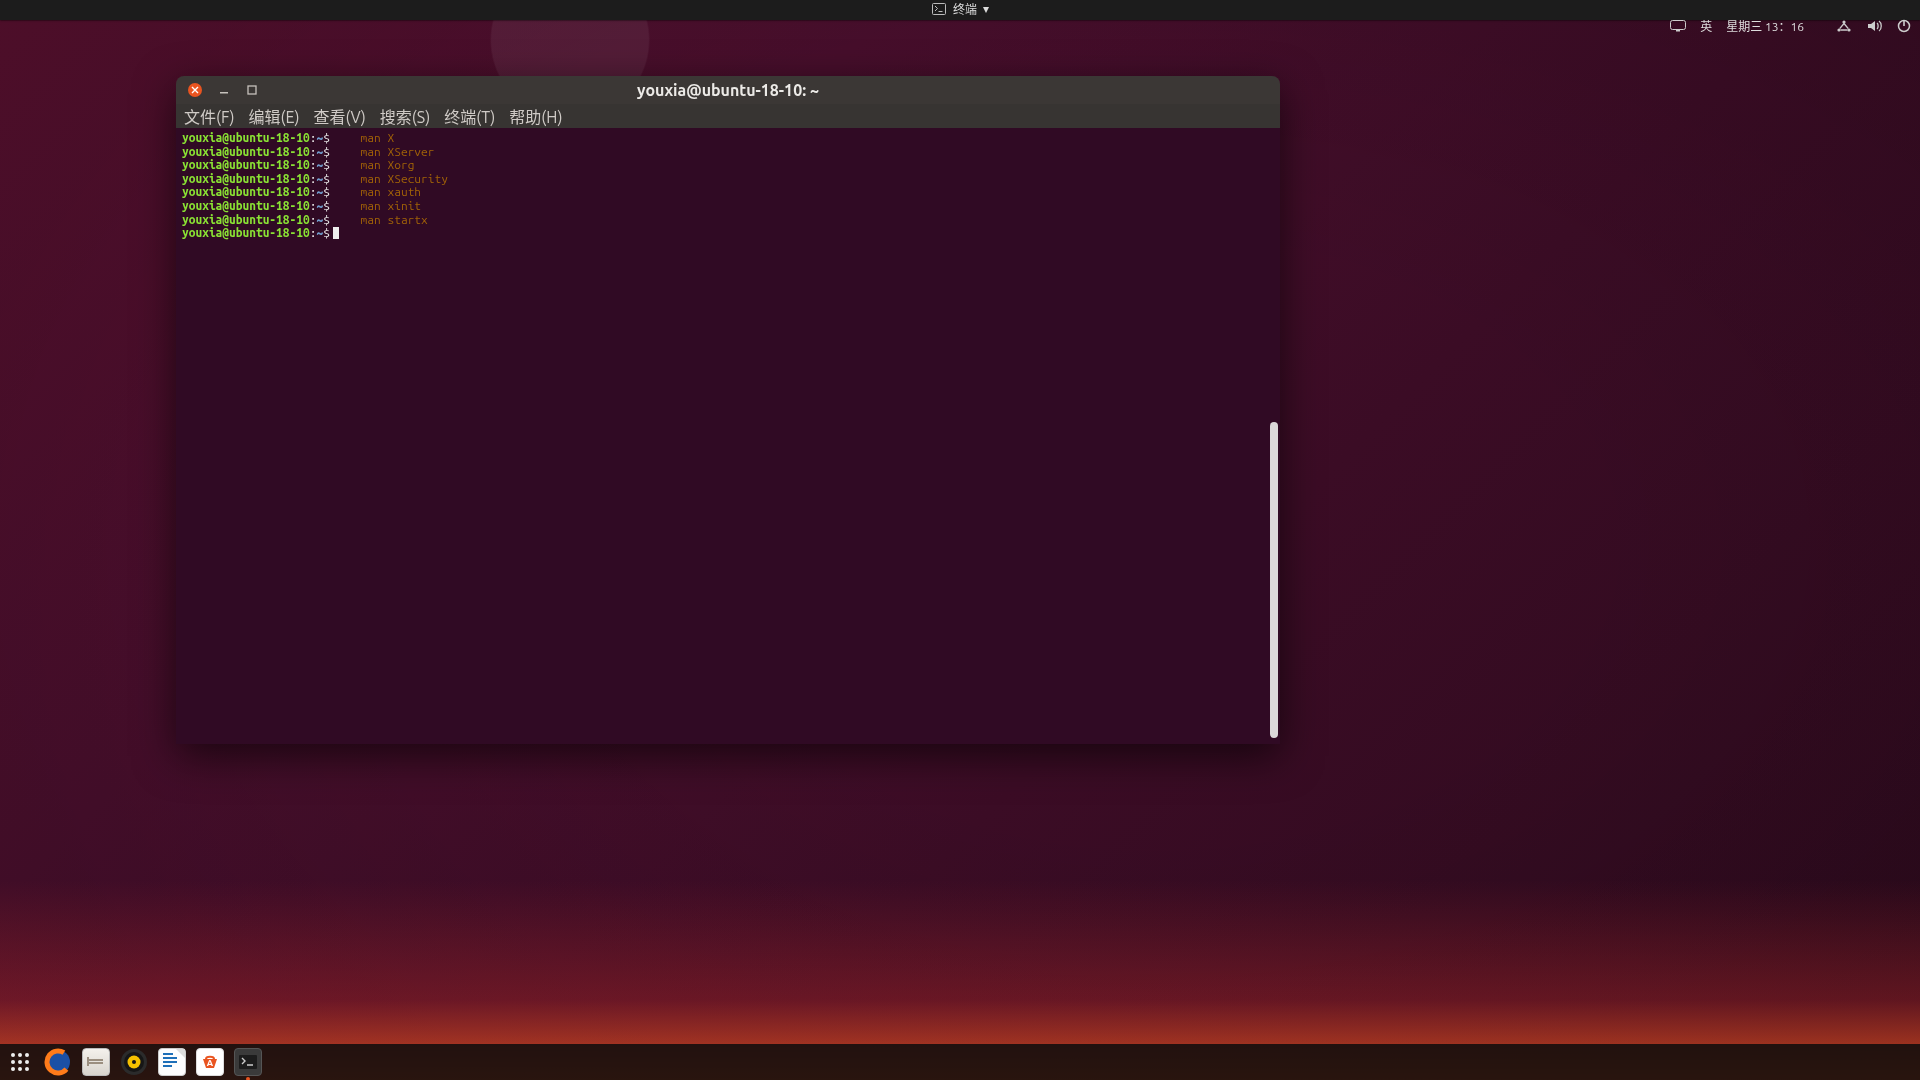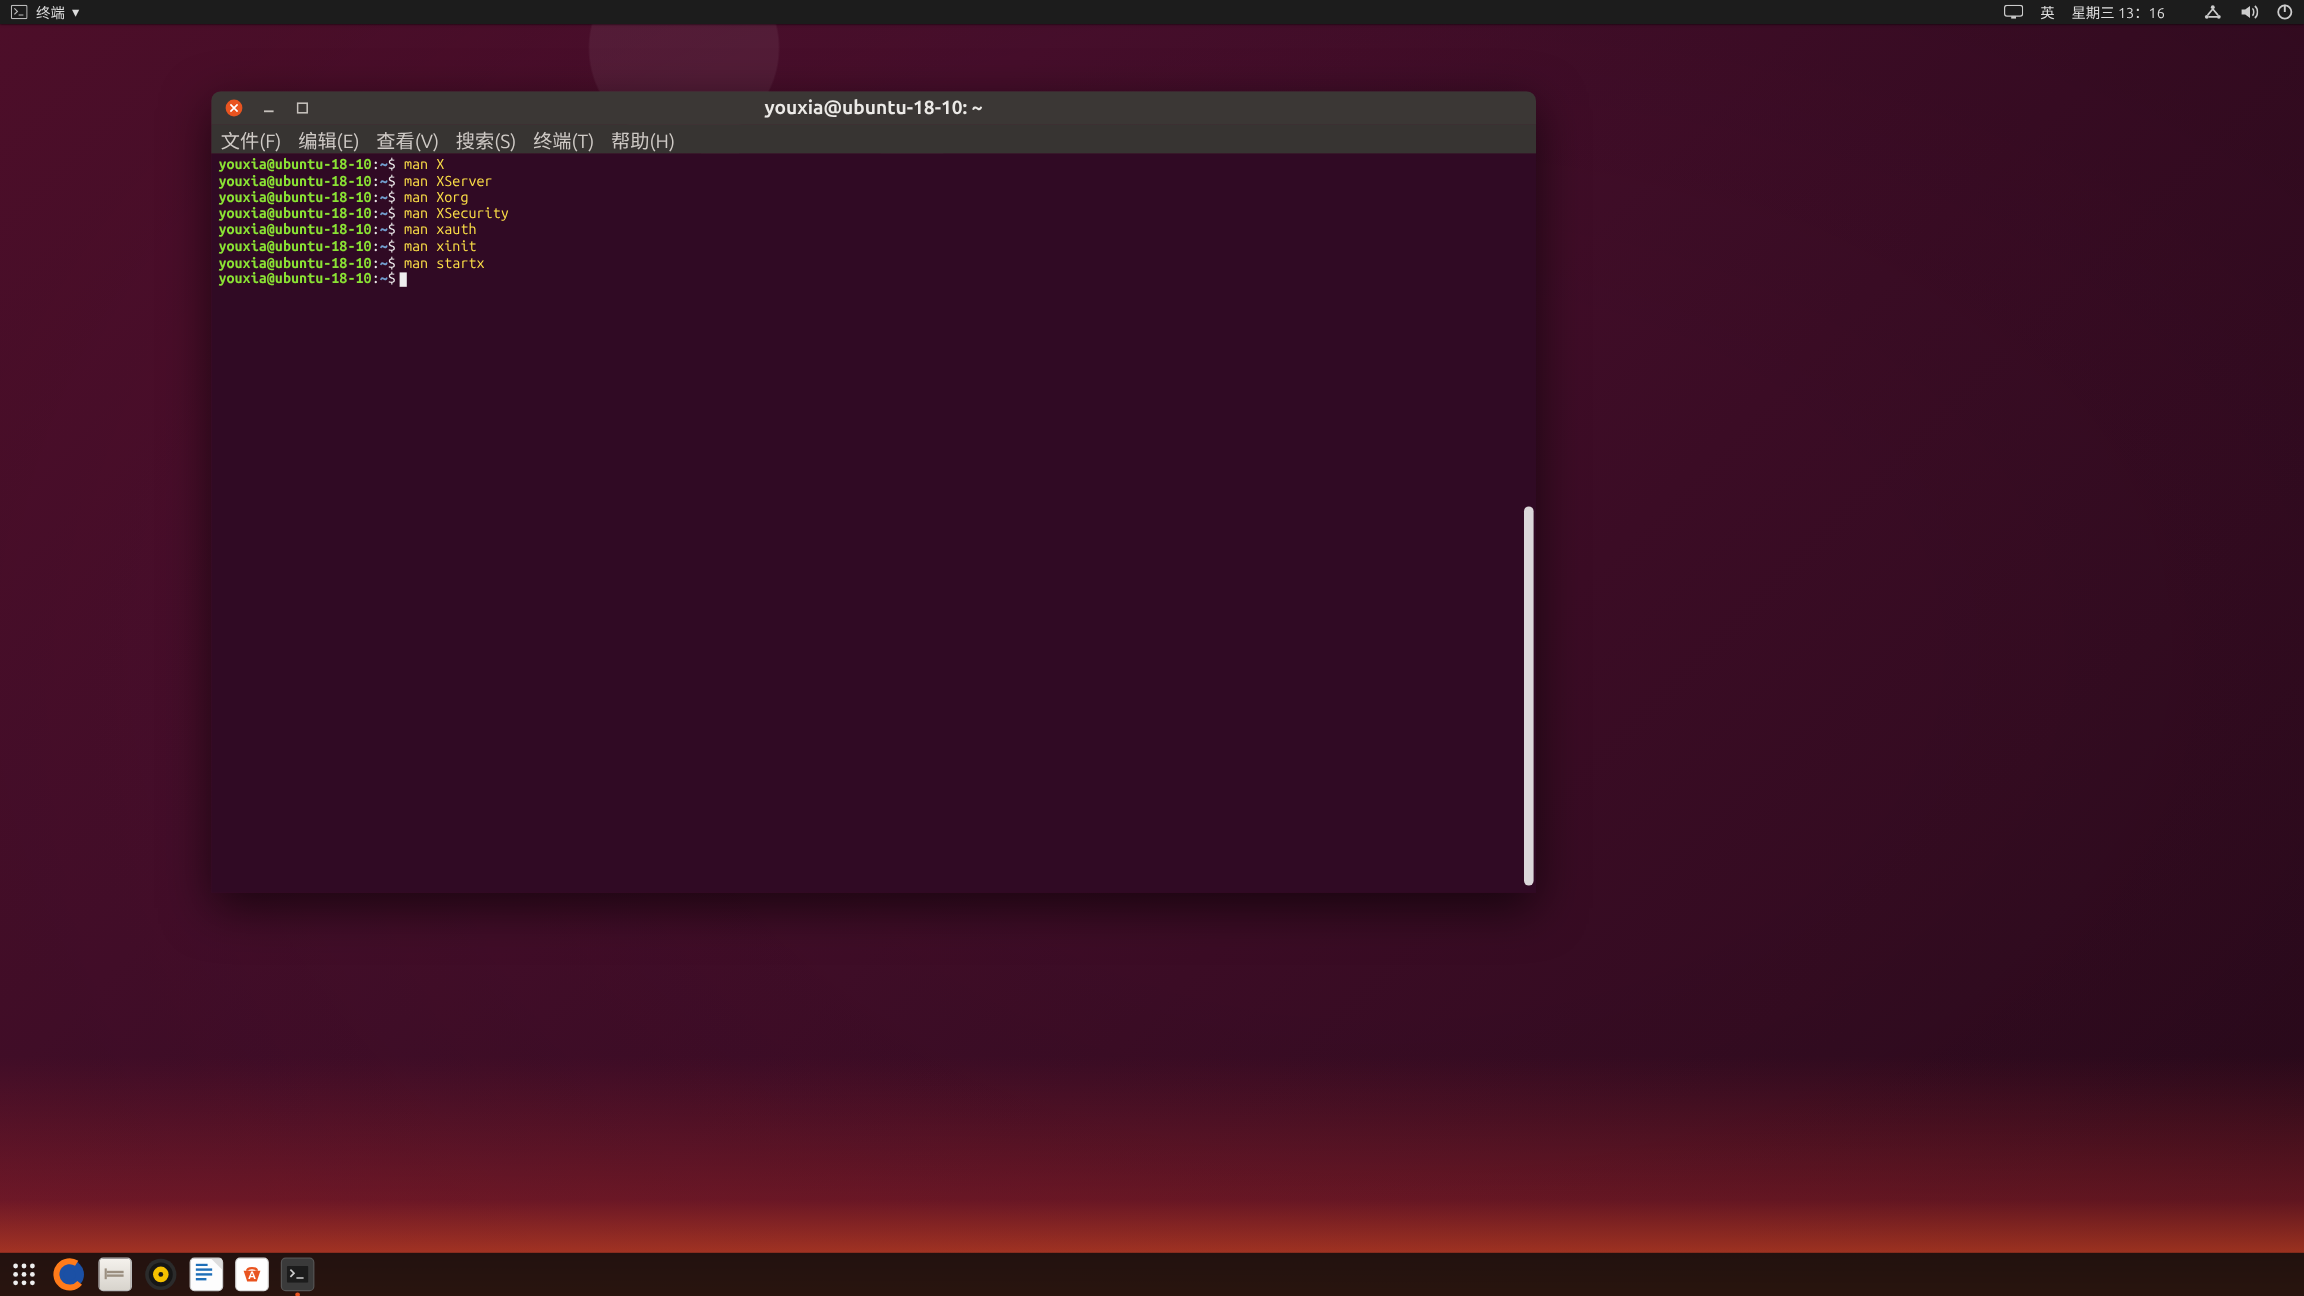--- a/index.html
+++ b/index.html
@@ -17,41 +17,41 @@
     radial-gradient(circle  40px at 600px 140px, rgba(255,255,255,0.04) 0 49%, transparent 50%),
     radial-gradient(circle 110px at 750px 420px, rgba(255,255,255,0.04) 0 49%, transparent 50%),
     radial-gradient(circle  60px at 950px 380px, rgba(255,255,255,0.03) 0 49%, transparent 50%);
   mix-blend-mode:screen;
 }
 #wallpaper::after{content:"";position:absolute;left:0;right:0;bottom:0;height:200px;
   background:linear-gradient(to top, rgba(233,84,32,0.85) 0%, rgba(180,40,40,0.4) 40%, rgba(90,16,48,0) 100%);
 }
 
 
-#topbar{position:absolute;top:0;left:0;right:0;height:20px;background:#1c1c1c;display:flex;align-items:center;padding:0 8px;color:#ddd;font-size:12px;box-shadow:0 0 2px #000;}
+#topbar{position:absolute;top:0;left:0;right:0;height:20px;background:#1c1c1c;display:flex;align-items:center;padding:0 8px;color:#ddd;font-size:12px;box-shadow:0 0 2px #000;flex-direction:column;}
 #topbar .left{display:flex;align-items:center;gap:6px;}
 #topbar .right{margin-left:auto;display:flex;align-items:center;gap:14px;}
 .tb-ico{display:inline-flex;align-items:center;justify-content:center;width:16px;height:16px;}
 .tb-sep{width:4px;}
 
 
 #termwin{position:absolute;left:176px;top:76px;width:1104px;height:668px;border-radius:8px 8px 0 0;overflow:hidden;box-shadow:0 12px 40px rgba(0,0,0,0.6);}
 #term-titlebar{height:28px;background:#3b3735;display:flex;align-items:center;color:#d9d6d3;font-size:16px;position:relative;}
 .win-btn{width:14px;height:14px;border-radius:50%;margin-left:8px;display:flex;align-items:center;justify-content:center;cursor:pointer;}
 .win-close{background:#e95420;color:#fff;margin-left:12px;margin-right:4px;}
 .win-min,.win-max{width:20px;height:20px;border-radius:0;background:transparent;color:#c6c1bc;font-size:11px;}
 #term-title{position:absolute;left:0;right:0;text-align:center;pointer-events:none;font-weight:600;color:#eceae7;}
 #term-menubar{height:24px;background:#373432;display:flex;align-items:center;gap:14px;padding:0 8px;color:#cfcac6;font-size:16px;}
 #term-menubar span{cursor:pointer;}
 #term-body{position:relative;height:calc(100% - 52px);background:#300a24;padding:3px 6px;font-family:"Ubuntu Mono","DejaVu Sans Mono",monospace;font-size:12px;line-height:13.6px;color:#eee;}
 .pline{white-space:pre;}
 .p-user{color:#8ae234;font-weight:600;}
 .p-path{color:#729fcf;font-weight:600;}
 .p-dollar{color:#eee;}
-.p-cmd{color:#fde047;}
+.p-cmd{color:#a16207;margin-left:24px;}
 .cursor{display:inline-block;width:6px;height:12px;background:#eee;vertical-align:text-bottom;margin-left:3px;}
 #term-scrollbar{position:absolute;right:2px;top:294px;width:8px;height:316px;background:#eee;border-radius:4px;opacity:0.9;}
 
 
 #dock{position:absolute;left:0;right:0;bottom:0;height:36px;background:rgba(12,12,12,0.85);display:flex;align-items:center;padding:0 6px;gap:10px;}
 .dock-ico{width:28px;height:28px;border-radius:4px;display:flex;align-items:center;justify-content:center;position:relative;cursor:pointer;}
 .dock-ico.running::after{content:"";position:absolute;bottom:-5px;left:50%;transform:translateX(-50%);width:4px;height:4px;border-radius:50%;background:#e95420;}
 .dock-square{width:26px;height:26px;border-radius:4px;}
 #apps-ico svg{display:block;}
 </style>

